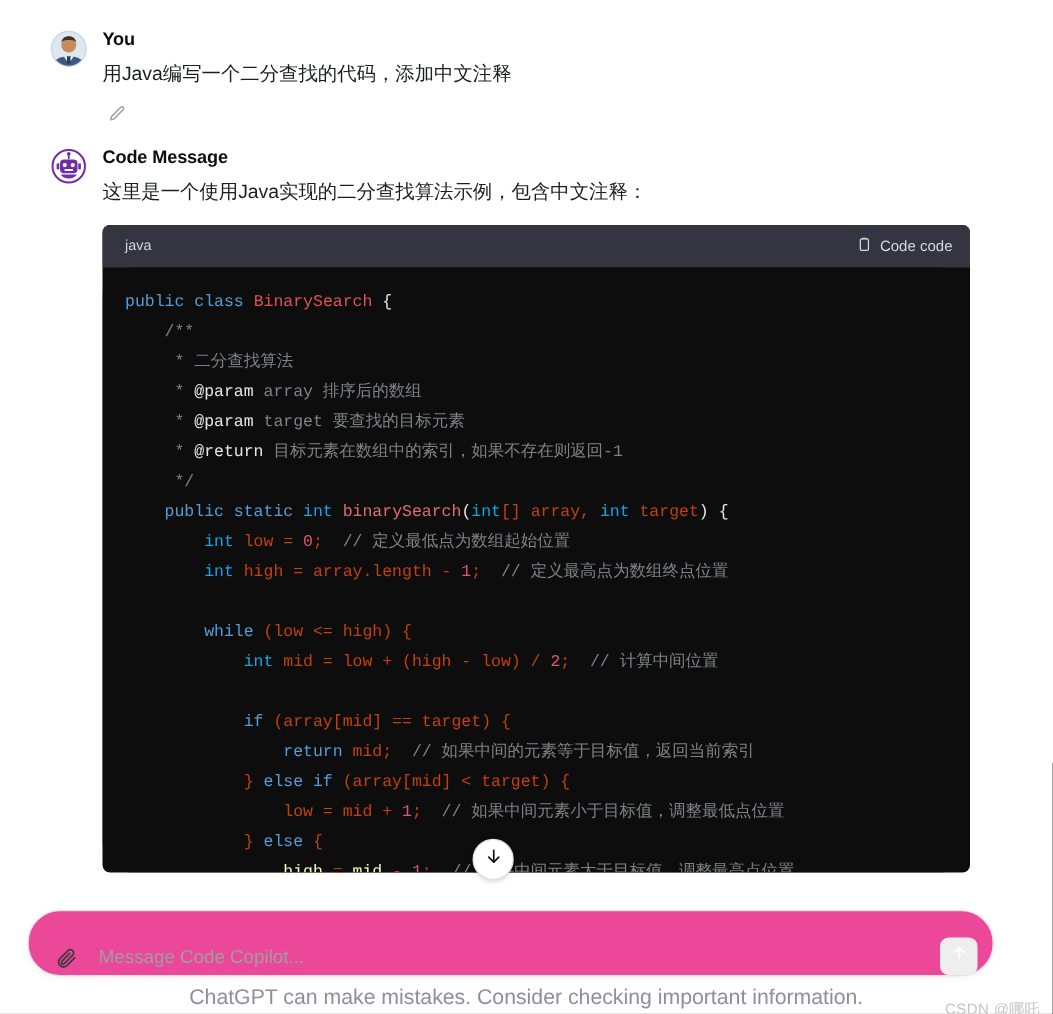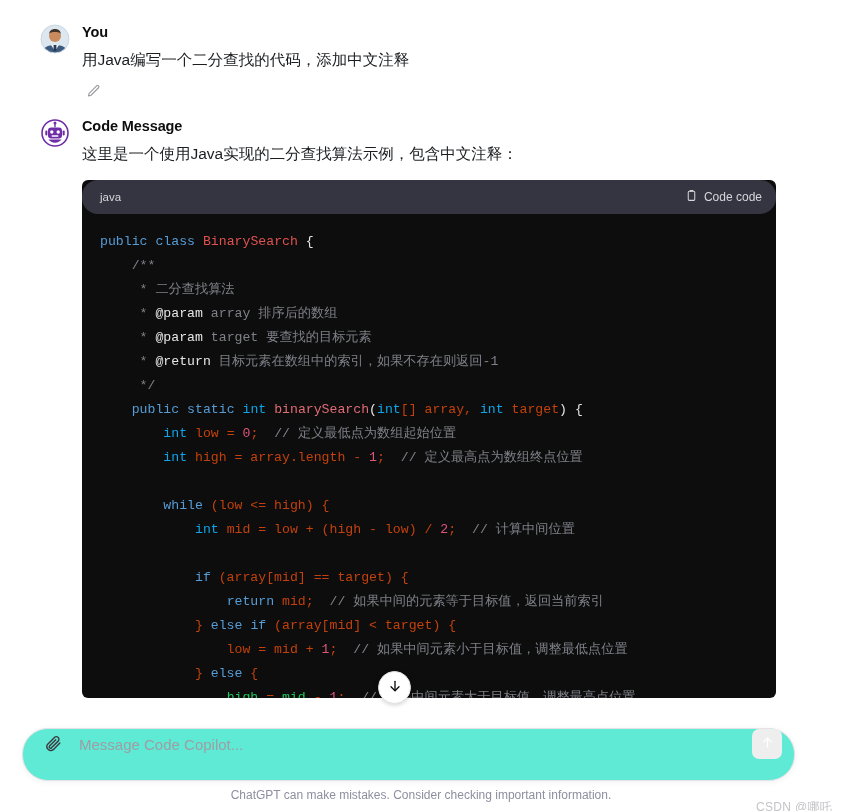--- a/index.html
+++ b/index.html
@@ -97,21 +97,20 @@
 
   .code-header {
     background: #343541;
     height: 34px;
     display: flex;
     align-items: center;
     justify-content: space-between;
     padding: 0 14px 0 18px;
     font-size: 11.5px;
     color: #d6d7db;
-    border-radius: 16px;
   }
 
   .code-lang { color: #d6d7db; font-size: 11.5px; }
 
   .copy-code {
     display: flex;
     align-items: center;
     gap: 6px;
     color: #d6d7db;
     font-size: 12px;
@@ -133,21 +132,21 @@
 
   
   .tok-kw       { color: #569cd6; }   
   .tok-type     { color: #0ea5e9; }   
   .tok-class    { color: #e05252; }   
   .tok-fn       { color: #e06c75; }   
   .tok-num      { color: #e0547c; }   
   .tok-comment  { color: #7f8189; }    */
   .tok-doctag   { color: #569cd6; }   
   .tok-plain    { color: #c2410c; }
-  .tok-var      { color: #22c55e; }   
+  .tok-var      { color: #fef9c3; }   
   .tok-punct    { color: #e6e6e6; }
 
   
   .scroll-down {
     position: absolute;
     left: 378px;
     top: 671px;
     width: 33px;
     height: 33px;
     border-radius: 50%;
@@ -172,24 +171,24 @@
   }
 
   .composer {
     position: absolute;
     left: 22px;
     top: 6px;
     width: 773px;
     height: 53px;
     border: 1px solid #e3e3e5;
     border-radius: 26px;
-    background: #5eead4;
+    background: #ec4899;
     box-shadow: 0 1px 6px rgba(0,0,0,0.06);
     display: flex;
-    align-items: flex-start;
+    align-items: flex-end;
     padding: 0 12px 0 16px;
   }
 
   .attach-btn {
     width: 28px;
     height: 28px;
     display: flex;
     align-items: center;
     justify-content: center;
     color: #3c3c40;
@@ -221,21 +220,21 @@
     flex: 0 0 30px;
     cursor: pointer;
   }
 
   .disclaimer {
     position: absolute;
     left: 0;
     top: 66px;
     width: 842px;
     text-align: center;
-    font-size: 12px;
+    font-size: 17px;
     color: #8e8ea0;
   }
 
   .watermark {
     position: absolute;
     right: 10px;
     top: 63px;
     font-size: 12px;
     color: #c4c4c8;
     letter-spacing: 0.3px;

